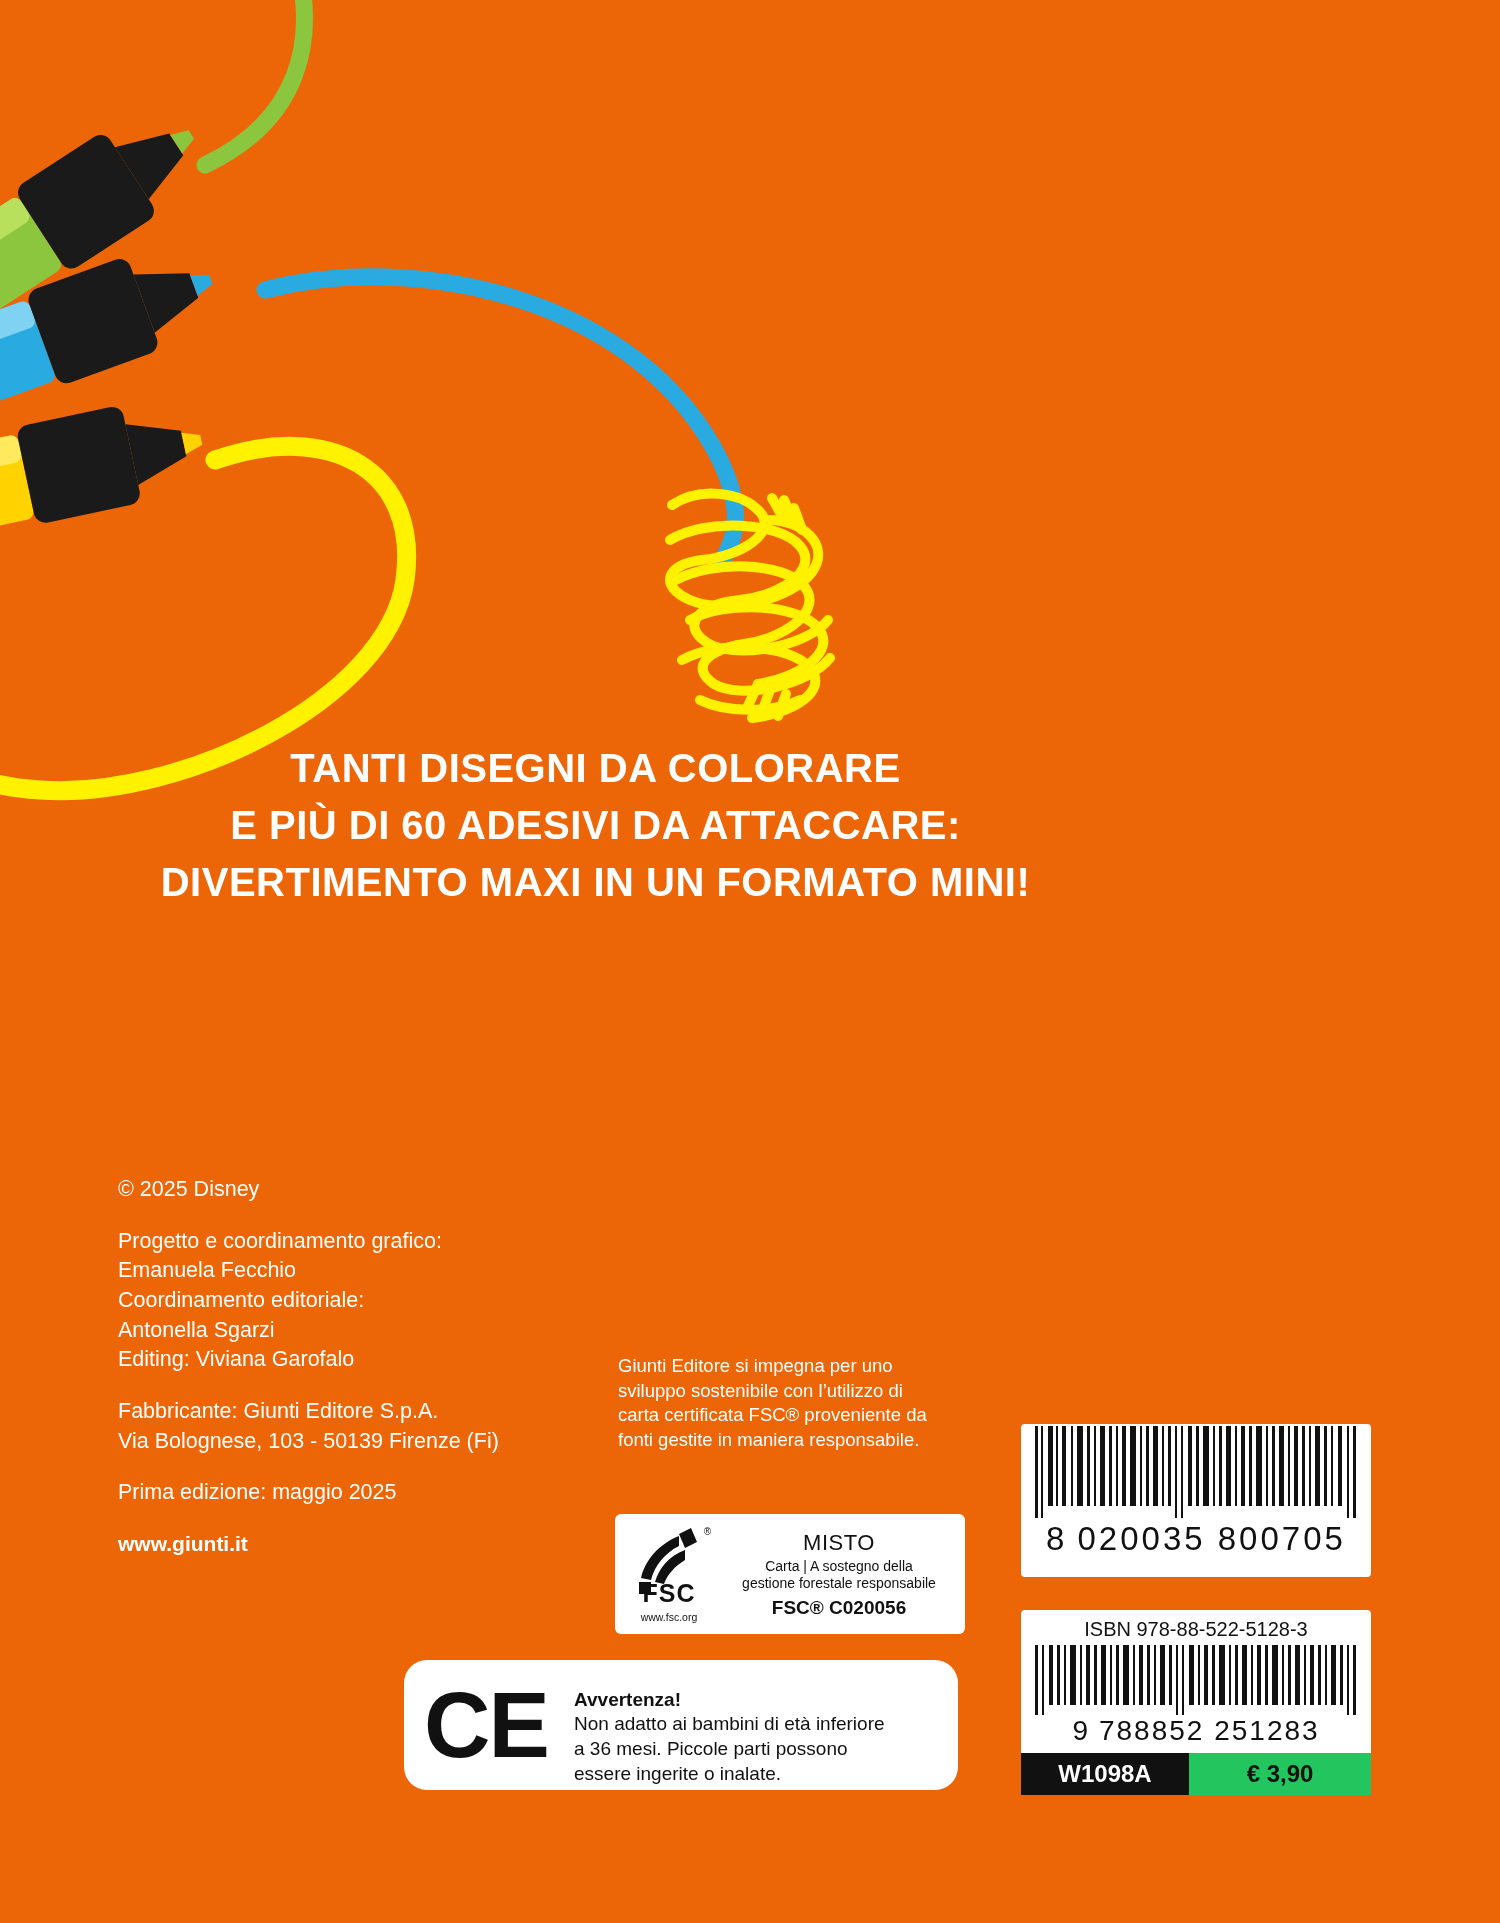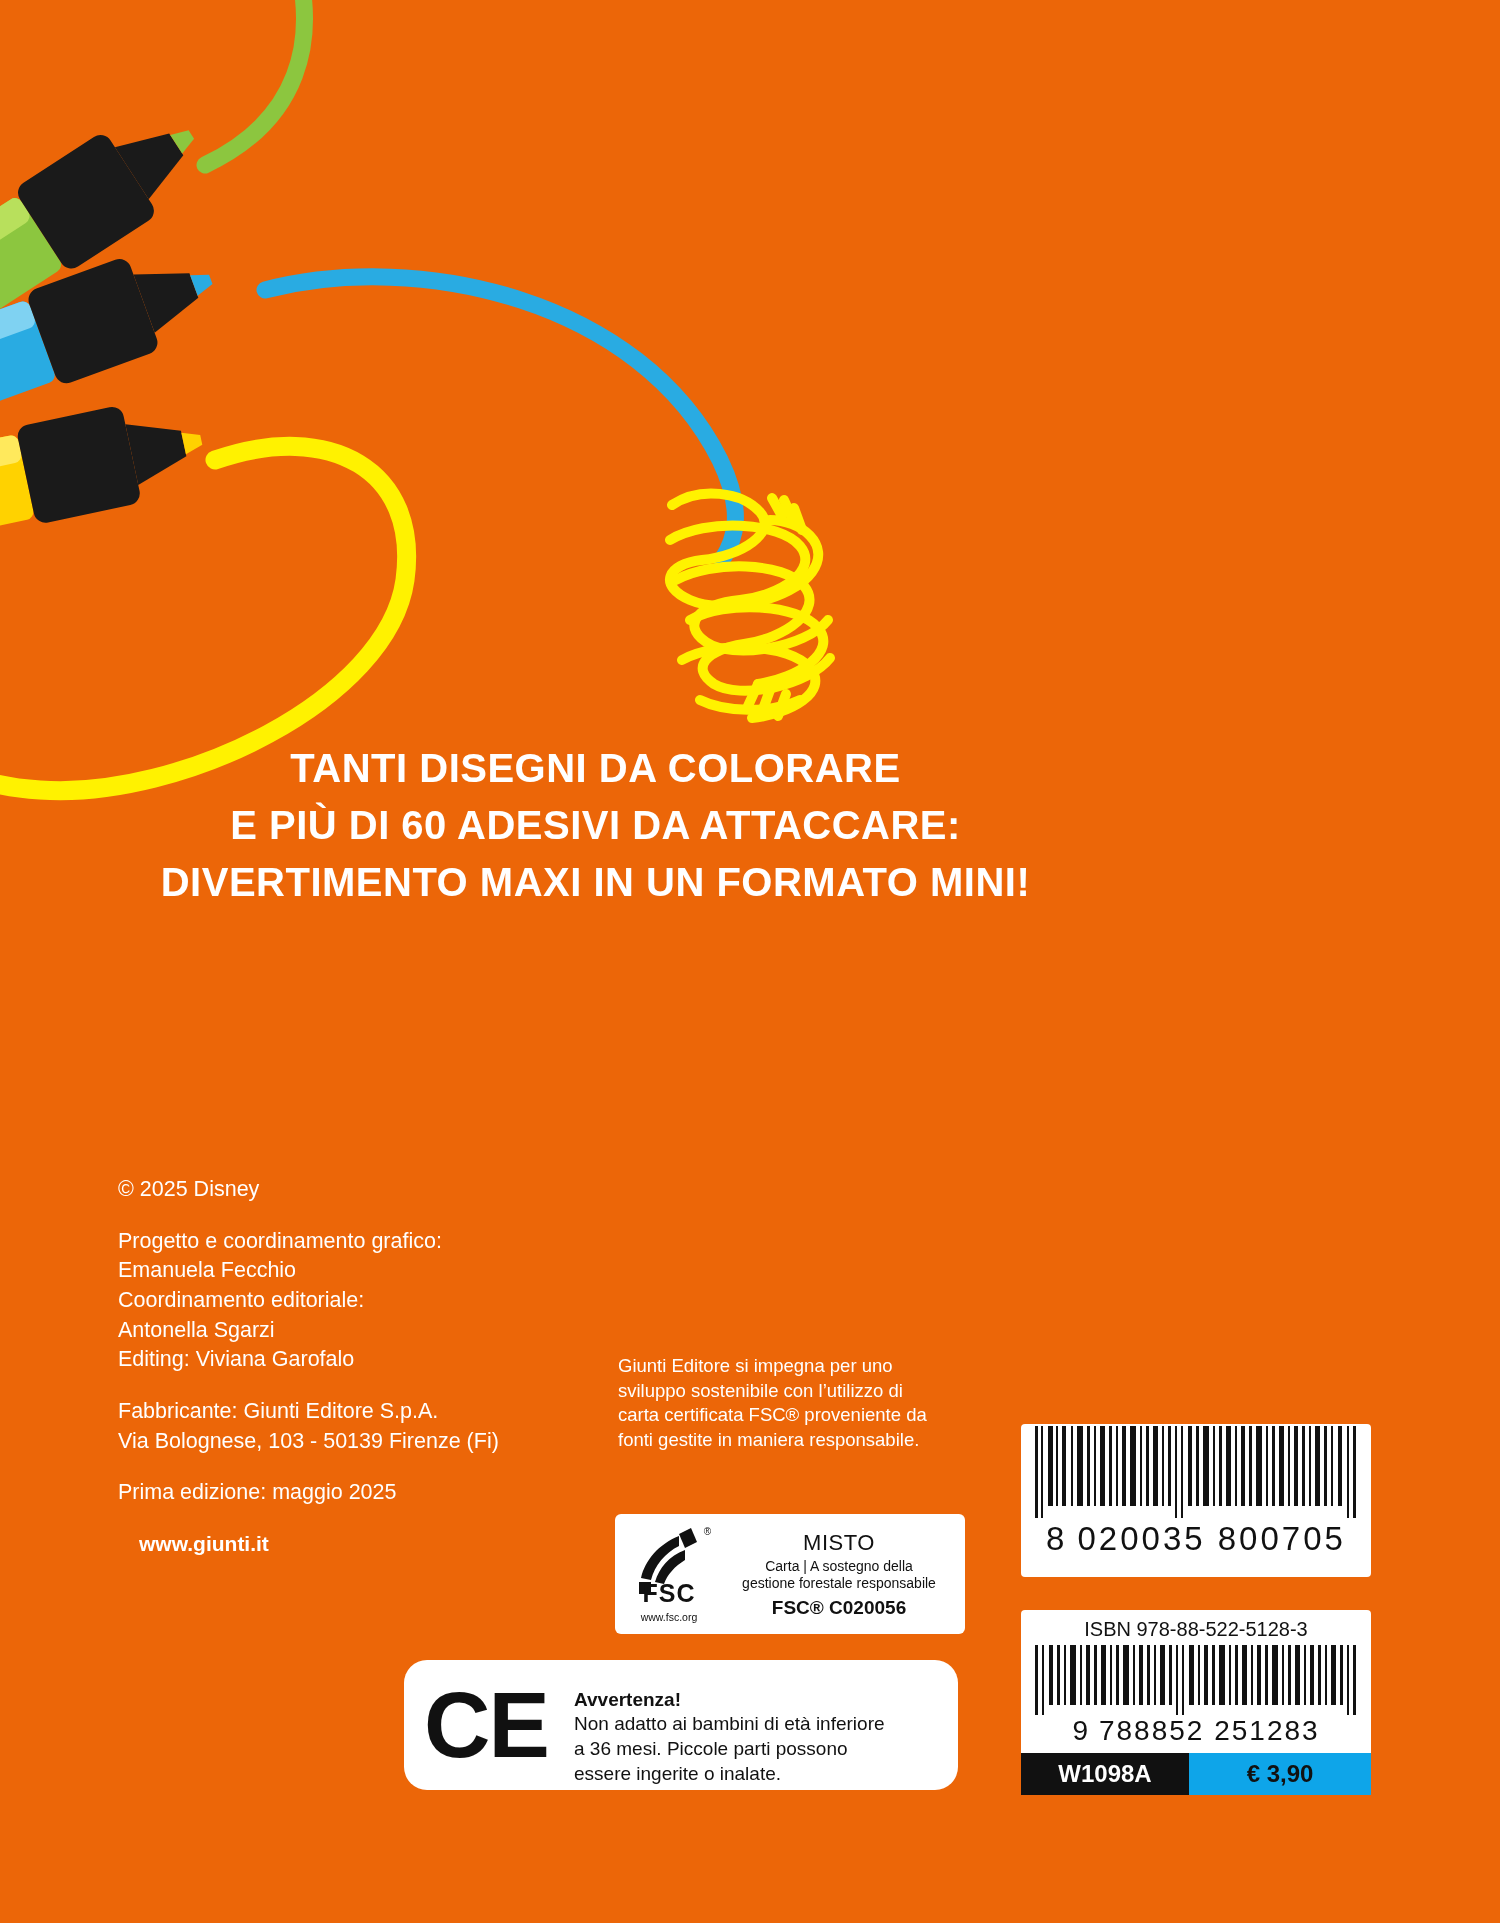--- a/index.html
+++ b/index.html
@@ -52,21 +52,20 @@
     width: 520px;
     color: #ffffff;
     font-size: 21.5px;
     line-height: 1.38;
   }
   .colophon .blk { margin-bottom: 22px; }
   .colophon .blk:last-child { margin-bottom: 0; }
   .site {
     font-weight: bold;
     font-size: 21px;
-    margin-left: 21px;
   }
 
   
   .sustain {
     position: absolute;
     left: 618px;
     top: 1354px;
     width: 330px;
     color: #ffffff;
     font-size: 18.5px;
@@ -228,21 +227,21 @@
     background: #111111;
     color: #ffffff;
     font-size: 24px;
     font-weight: bold;
     display: flex;
     align-items: center;
     justify-content: center;
   }
   .price-val {
     flex: 1 1 auto;
-    background: #0ea5e9;
+    background: #22c55e;
     color: #111111;
     font-size: 24px;
     font-weight: bold;
     display: flex;
     align-items: center;
     justify-content: center;
   }
   .barstrip { display: block; }
 </style>
 </head>

